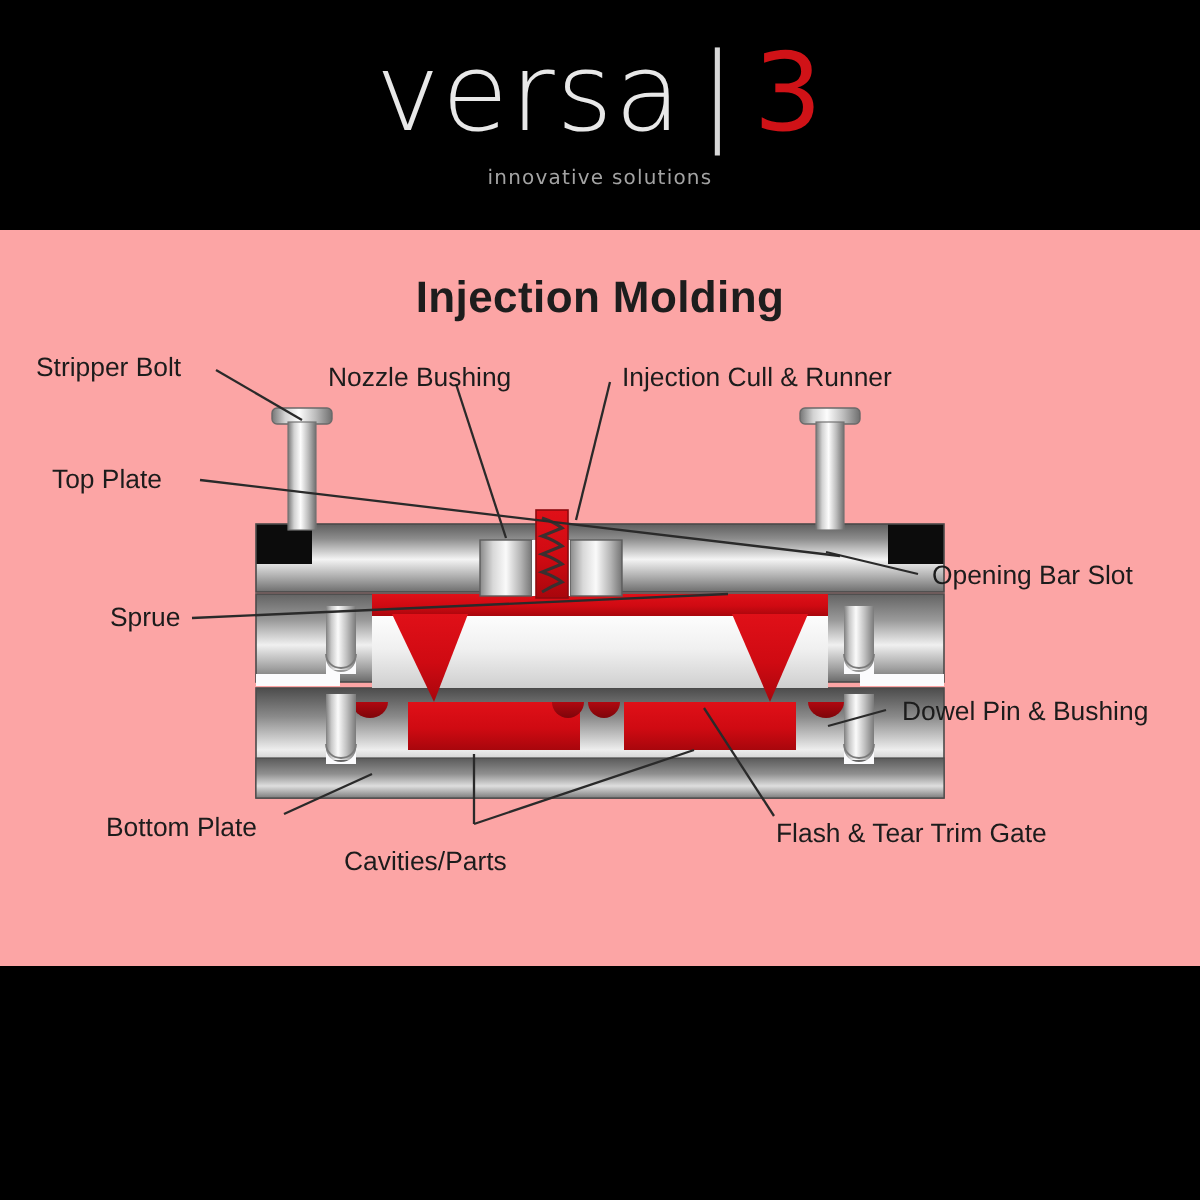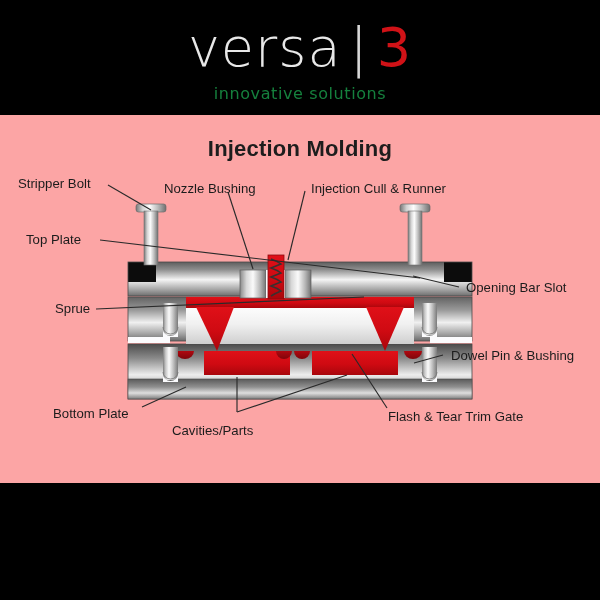--- a/index.html
+++ b/index.html
@@ -43,22 +43,22 @@
     font-family: "DejaVu Sans", sans-serif;
   }
   .brand-three {
     color: #d01217;
     font-weight: 400;
     font-family: "DejaVu Sans", sans-serif;
   }
   #brand-tagline {
     position: absolute; left: 0; top: 84px;
     width: 600px; text-align: center;
-    color: #15803d;
-    font-size: 16px;
+    color: #a3a3a3;
+    font-size: 10px;
     letter-spacing: 0.6px;
     font-family: "DejaVu Sans", sans-serif;
   }
 
   
   #panel {
     position: absolute; left: 0; top: 115px;
     width: 600px; height: 368px;
     background: #fca5a5;
   }

